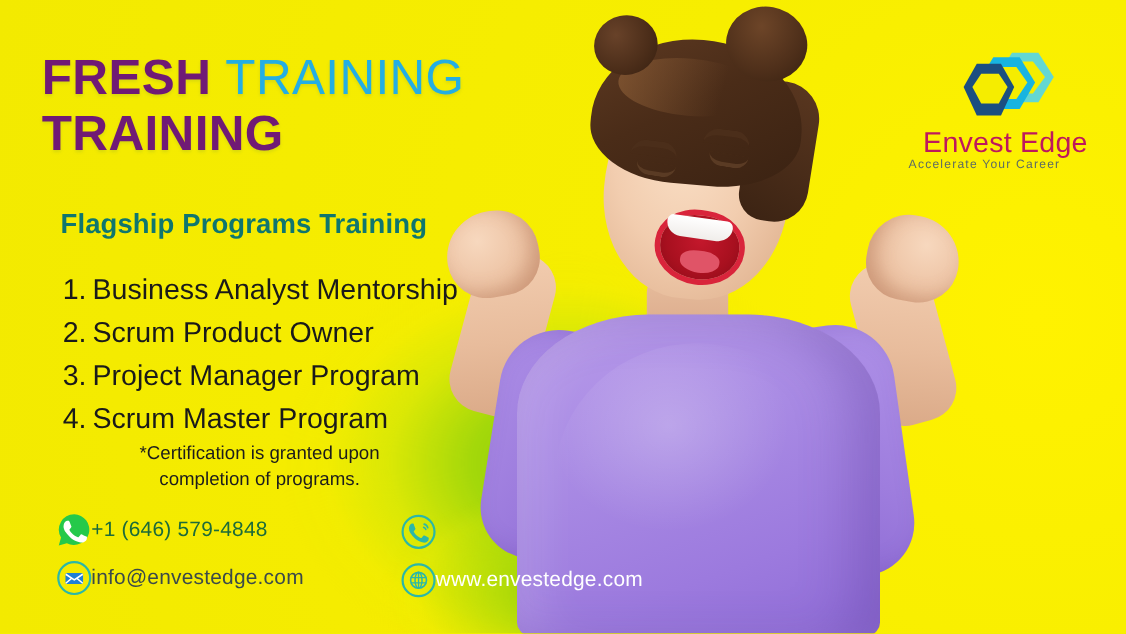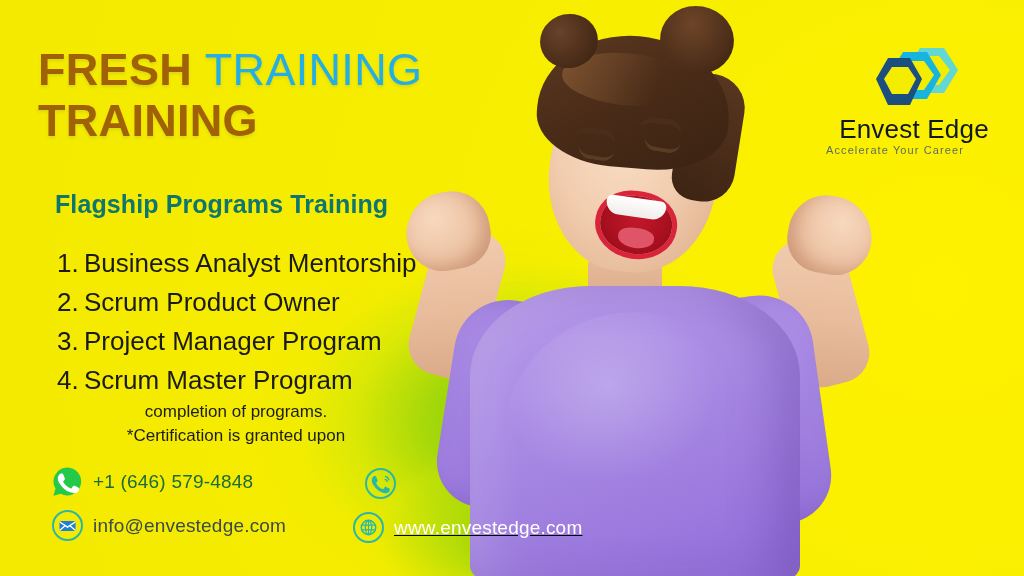--- a/index.html
+++ b/index.html
@@ -168,21 +168,21 @@
     transform:rotate(8deg);
   }
 
   
   .headline{
     position:absolute;left:38px;top:44px;width:480px;
     line-height:1.14;letter-spacing:.3px;
     text-shadow:0 2px 3px rgba(120,150,60,.22);
   }
   .hl-line{white-space:nowrap;font-size:45px;}
-  .hl-bold{font-weight:800;color:#a16207;}
+  .hl-bold{font-weight:800;color:#701a75;}
   .hl-light{font-weight:300;color:#24AEE3;}
 
   
   .subhead{
     position:absolute;left:55px;top:190px;
     font-size:25px;font-weight:700;color:#0f766e;letter-spacing:.1px;
   }
 
   
   .programs{
@@ -198,41 +198,41 @@
   .prog-text{white-space:nowrap;}
 
   
   .disclaimer{
     position:absolute;left:92px;top:400px;width:288px;
     text-align:center;font-size:17px;color:#1C1C1C;line-height:1.42;
   }
 
   
   .contacts{position:absolute;left:52px;top:466px;width:600px;}
-  .c-row{position:absolute;display:flex;align-items:center;gap:10px;}
+  .c-row{position:absolute;display:flex;align-items:center;}
   .c-row.r1c1{left:0;top:0;}
   .c-row.r1c2{left:313px;top:2px;}
   .c-row.r2c1{left:0;top:44px;}
-  .c-row.r2c2{left:301px;top:46px;text-decoration:underline;}
+  .c-row.r2c2{left:313px;top:46px;}
   .c-ico{width:31px;height:31px;flex:none;position:relative;}
   .c-text{font-size:19px;letter-spacing:.2px;white-space:nowrap;}
   .t-dark-green{color:#1C6B3A;}
   .t-white{color:#FFFFFF;}
   .t-gray{color:#3B4A4A;}
 
   .ico-ring{
     position:absolute;inset:0;border:2px solid #2BB7A8;border-radius:50%;
   }
 
   
   .logo{position:absolute;left:826px;top:46px;width:176px;height:118px;}
   .logo-mark{position:absolute;left:44px;top:0;width:92px;height:66px;}
   .logo-name{
     position:absolute;left:0;top:68px;width:176px;text-align:center;
-    font-size:26px;font-weight:500;color:#0f172a;letter-spacing:.2px;
+    font-size:26px;font-weight:500;color:#be185d;letter-spacing:.2px;
     white-space:nowrap;
   }
   .logo-tag{
     position:absolute;left:0;top:98px;width:176px;text-align:left;
     font-size:11px;color:#5D6B63;letter-spacing:1.1px;white-space:nowrap;
   }
 </style>
 </head>
 <body>
 
@@ -289,22 +289,22 @@
       <span class="prog-num">3.</span>
       <span class="prog-text">Project Manager Program</span>
     </li>
     <li class="prog-item">
       <span class="prog-num">4.</span>
       <span class="prog-text">Scrum Master Program</span>
     </li>
   </ul>
 
   <div class="disclaimer">
+    <div>*Certification is granted upon</div>
     <div>completion of programs.</div>
-    <div>*Certification is granted upon</div>
   </div>
 
   <div class="contacts">
 
     <div class="c-row r1c1">
       <span class="c-ico">
         <svg width="31" height="31" viewBox="0 0 31 31">
           <path d="M15.5 1.6a13.9 13.9 0 0 0-12 21l-2.1 7.2 7.4-2a13.9 13.9 0 1 0 6.7-26.2z" fill="#25C94A"></path>
           <path d="M11.2 8.4c-.4-.9-.8-.9-1.2-.9h-1c-.35 0-.92.13-1.4.66-.48.53-1.84 1.8-1.84 4.38 0 2.58 1.88 5.07 2.14 5.42.26.35 3.63 5.8 8.96 7.9 4.43 1.74 5.33 1.4 6.3 1.31.96-.09 3.1-1.27 3.54-2.5.44-1.23.44-2.28.3-2.5-.13-.22-.48-.35-1-.62-.53-.26-3.1-1.53-3.58-1.7-.48-.18-.83-.27-1.18.26-.35.53-1.36 1.7-1.66 2.05-.3.35-.61.4-1.14.13-.53-.26-2.22-.82-4.23-2.6-1.56-1.4-2.62-3.12-2.93-3.65-.3-.53-.03-.82.23-1.08.24-.24.53-.62.79-.93.26-.31.35-.53.53-.88.17-.35.08-.66-.05-.93-.13-.26-1.16-2.86-1.6-3.9z" fill="#FFFFFF"></path>
         </svg>

